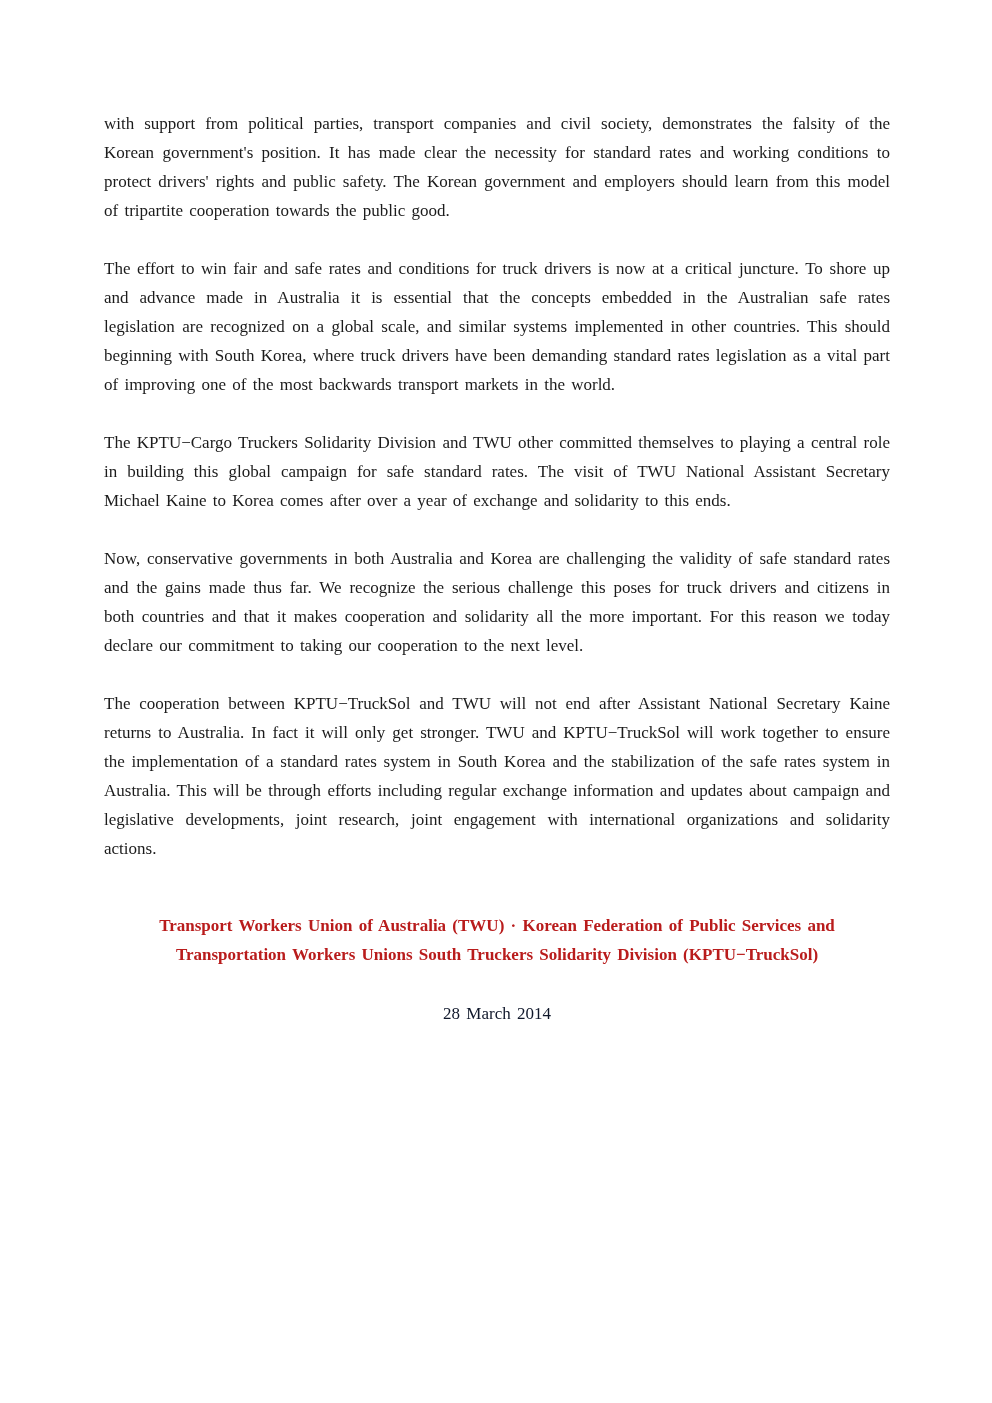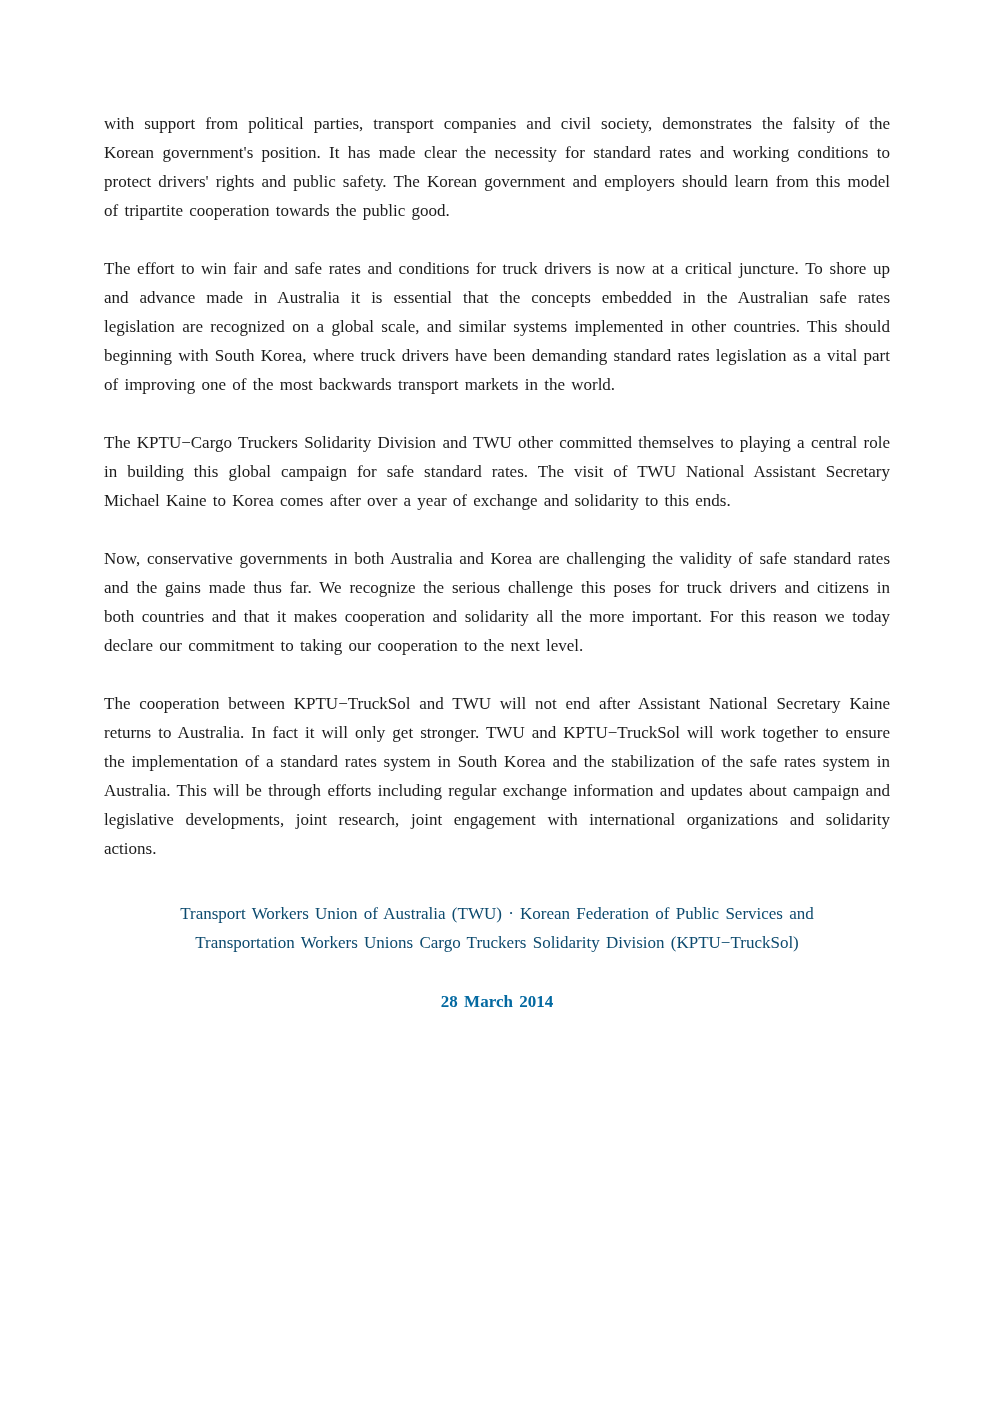--- a/index.html
+++ b/index.html
@@ -27,49 +27,49 @@
   .body-para {
     font-size: 17px;
     line-height: 29px;
     text-align: justify;
     text-justify: inter-word;
     word-spacing: 2px;
     margin-bottom: 29px;
     color: #1b1b1b;
   }
   .signature-block {
-    margin-top: 36px;
+    margin-top: 48px;
     text-align: center;
-    font-weight: normal;
+    font-weight: bold;
     font-size: 17px;
     line-height: 29px;
-    color: #0c4a6e;
+    color: #b91c1c;
     word-spacing: 2px;
   }
   .doc-date {
     margin-top: 30px;
     text-align: center;
-    font-weight: bold;
+    font-weight: normal;
     font-size: 17px;
     line-height: 29px;
-    color: #0369a1;
+    color: #0f172a;
     word-spacing: 2px;
   }
 </style>
 </head>
 <body>
 
 <div class="page">
   <div class="content">
     <p class="body-para">with support from political parties, transport companies and civil society, demonstrates the falsity of the Korean government's position. It has made clear the necessity for standard rates and working conditions to protect drivers' rights and public safety. The Korean government and employers should learn from this model of tripartite cooperation towards the public good.</p>
     <p class="body-para">The effort to win fair and safe rates and conditions for truck drivers is now at a critical juncture. To shore up and advance made in Australia it is essential that the concepts embedded in the Australian safe rates legislation are recognized on a global scale, and similar systems implemented in other countries. This should beginning with South Korea, where truck drivers have been demanding standard rates legislation as a vital part of improving one of the most backwards transport markets in the world.</p>
     <p class="body-para">The KPTU−Cargo Truckers Solidarity Division and TWU other committed themselves to playing a central role in building this global campaign for safe standard rates. The visit of TWU National Assistant Secretary Michael Kaine to Korea comes after over a year of exchange and solidarity to this ends.</p>
     <p class="body-para">Now, conservative governments in both Australia and Korea are challenging the validity of safe standard rates and the gains made thus far. We recognize the serious challenge this poses for truck drivers and citizens in both countries and that it makes cooperation and solidarity all the more important. For this reason we today declare our commitment to taking our cooperation to the next level.</p>
     <p class="body-para">The cooperation between KPTU−TruckSol and TWU will not end after Assistant National Secretary Kaine returns to Australia. In fact it will only get stronger. TWU and KPTU−TruckSol will work together to ensure the implementation of a standard rates system in South Korea and the stabilization of the safe rates system in Australia. This will be through efforts including regular exchange information and updates about campaign and legislative developments, joint research, joint engagement with international organizations and solidarity actions.</p>
 
     <div class="signature-block">
       <div>Transport Workers Union of Australia (TWU) · Korean Federation of Public Services and</div>
-      <div>Transportation Workers Unions Cargo Truckers Solidarity Division (KPTU−TruckSol)</div>
+      <div>Transportation Workers Unions South Truckers Solidarity Division (KPTU−TruckSol)</div>
     </div>
 
     <div class="doc-date">28 March 2014</div>
   </div>
 </div>
 
 </body></html>

